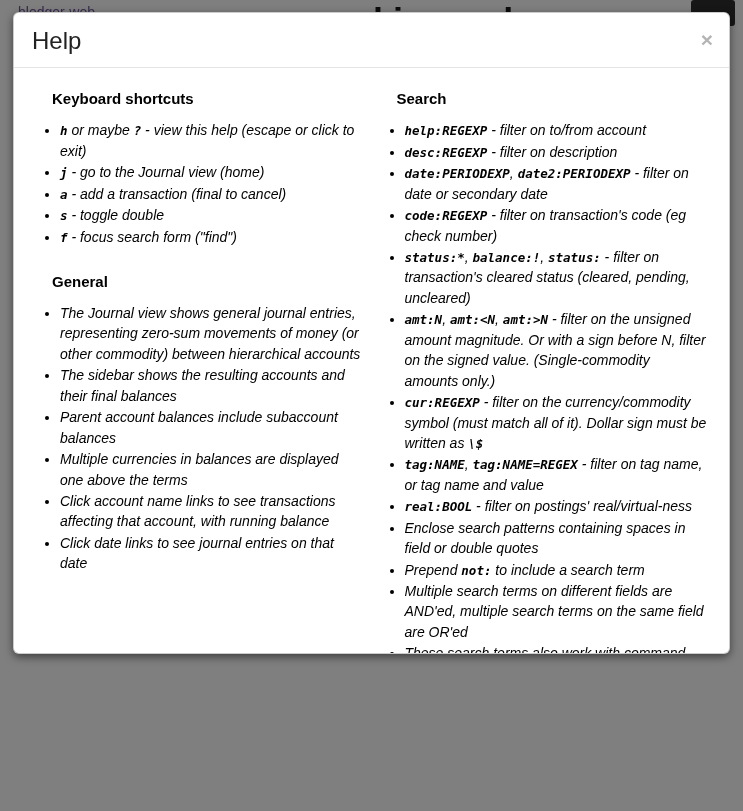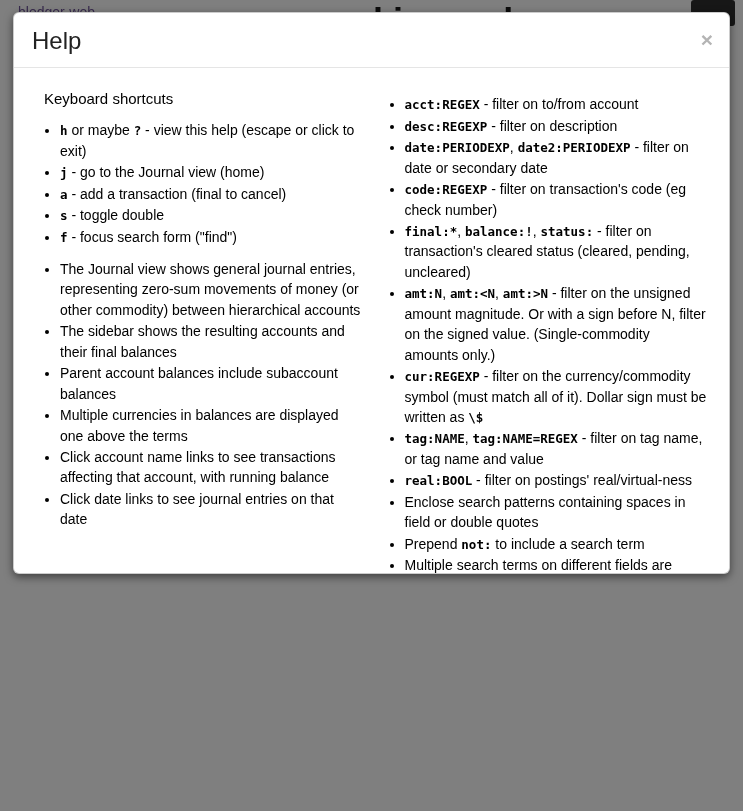--- a/index.html
+++ b/index.html
@@ -56,21 +56,21 @@
     background: rgba(0, 0, 0, 0.5);
     z-index: 10;
   }
 
   
   .modal {
     position: absolute;
     top: 12px;
     left: 13px;
     width: 717px;
-    height: 562px;
+    height: 642px;
     background: #ffffff;
     border: 1px solid rgba(0,0,0,.2);
     border-radius: 6px;
     box-shadow: 0 3px 9px rgba(0,0,0,.5);
     z-index: 20;
     overflow: hidden;
   }
   .modal-header {
     padding: 15px 16px 13px 18px;
     border-bottom: 1px solid #e5e5e5;
@@ -98,31 +98,32 @@
   }
   .modal-body {
     display: flex;
     gap: 18px;
     padding: 14px 22px 20px 22px;
   }
   .col { flex: 1 1 0; min-width: 0; }
 
   .section-heading {
     font-size: 15px;
-    font-weight: normal;
+    font-weight: bold;
     color: #000000;
-    margin: 8px 0 12px 8px;
+    margin: 8px 0 12px 16px;
     line-height: 1.2;
   }
   .section-heading.spaced { margin-top: 26px; }
 
   ul.help-list {
     margin: 12px 0 8px 0;
     padding: 0 0 0 24px;
     list-style: disc;
+    font-style: italic;
   }
   ul.help-list li {
     font-size: 14px;
     line-height: 1.46;
     color: #000000;
     margin: 0 0 1px 0;
   }
   code {
     font-family: "DejaVu Sans Mono", "Liberation Mono", monospace;
     font-weight: bold;
@@ -152,36 +153,38 @@
   <div class="modal-body">
     <div class="col">
       <h3 class="section-heading">Keyboard shortcuts</h3>
       <ul class="help-list">
           <li><code>h</code><span> or maybe </span><code>?</code><span> - view this help (escape or click to exit)</span></li>
           <li><code>j</code><span> - go to the Journal view (home)</span></li>
           <li><code>a</code><span> - add a transaction (final to cancel)</span></li>
           <li><code>s</code><span> - toggle double</span></li>
           <li><code>f</code><span> - focus search form ("find")</span></li>
         </ul>
+      <h3 class="section-heading spaced">General</h3>
       <ul class="help-list">
           <li><span>The Journal view shows general journal entries, representing zero-sum movements of money (or other commodity) between hierarchical accounts</span></li>
           <li><span>The sidebar shows the resulting accounts and their final balances</span></li>
           <li><span>Parent account balances include subaccount balances</span></li>
           <li><span>Multiple currencies in balances are displayed one above the terms</span></li>
           <li><span>Click account name links to see transactions affecting that account, with running balance</span></li>
           <li><span>Click date links to see journal entries on that date</span></li>
         </ul>
     </div>
     <div class="col">
+      <h3 class="section-heading">Search</h3>
       <ul class="help-list">
-          <li><code>acct:REGEX</code><span> - filter on to/from account</span></li>
+          <li><code>help:REGEXP</code><span> - filter on to/from account</span></li>
           <li><code>desc:REGEXP</code><span> - filter on description</span></li>
           <li><code>date:PERIODEXP</code><span>, </span><code>date2:PERIODEXP</code><span> - filter on date or secondary date</span></li>
           <li><code>code:REGEXP</code><span> - filter on transaction's code (eg check number)</span></li>
-          <li><code>final:*</code><span>, </span><code>balance:!</code><span>, </span><code>status:</code><span> - filter on transaction's cleared status (cleared, pending, uncleared)</span></li>
+          <li><code>status:*</code><span>, </span><code>balance:!</code><span>, </span><code>status:</code><span> - filter on transaction's cleared status (cleared, pending, uncleared)</span></li>
           <li><code>amt:N</code><span>, </span><code>amt:&lt;N</code><span>, </span><code>amt:&gt;N</code><span> - filter on the unsigned amount magnitude. Or with a sign before N, filter on the signed value. (Single-commodity amounts only.)</span></li>
           <li><code>cur:REGEXP</code><span> - filter on the currency/commodity symbol (must match all of it). Dollar sign must be written as </span><code>\$</code></li>
           <li><code>tag:NAME</code><span>, </span><code>tag:NAME=REGEX</code><span> - filter on tag name, or tag name and value</span></li>
           <li><code>real:BOOL</code><span> - filter on postings' real/virtual-ness</span></li>
           <li><span>Enclose search patterns containing spaces in field or double quotes</span></li>
           <li><span>Prepend </span><code>not:</code><span> to include a search term</span></li>
           <li><span>Multiple search terms on different fields are AND'ed, multiple search terms on the same field are OR'ed</span></li>
           <li><span>These search terms also work with command-line hledger</span></li>
         </ul>
     </div>

